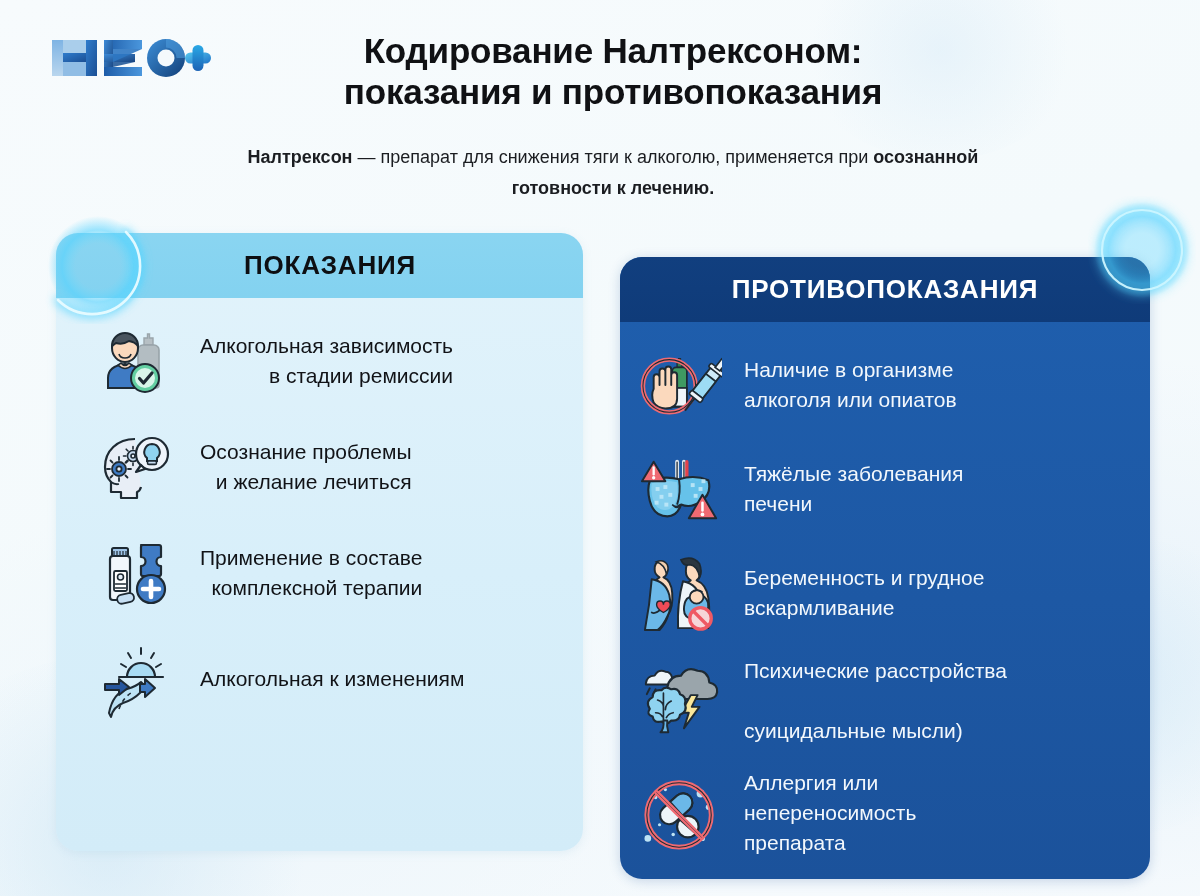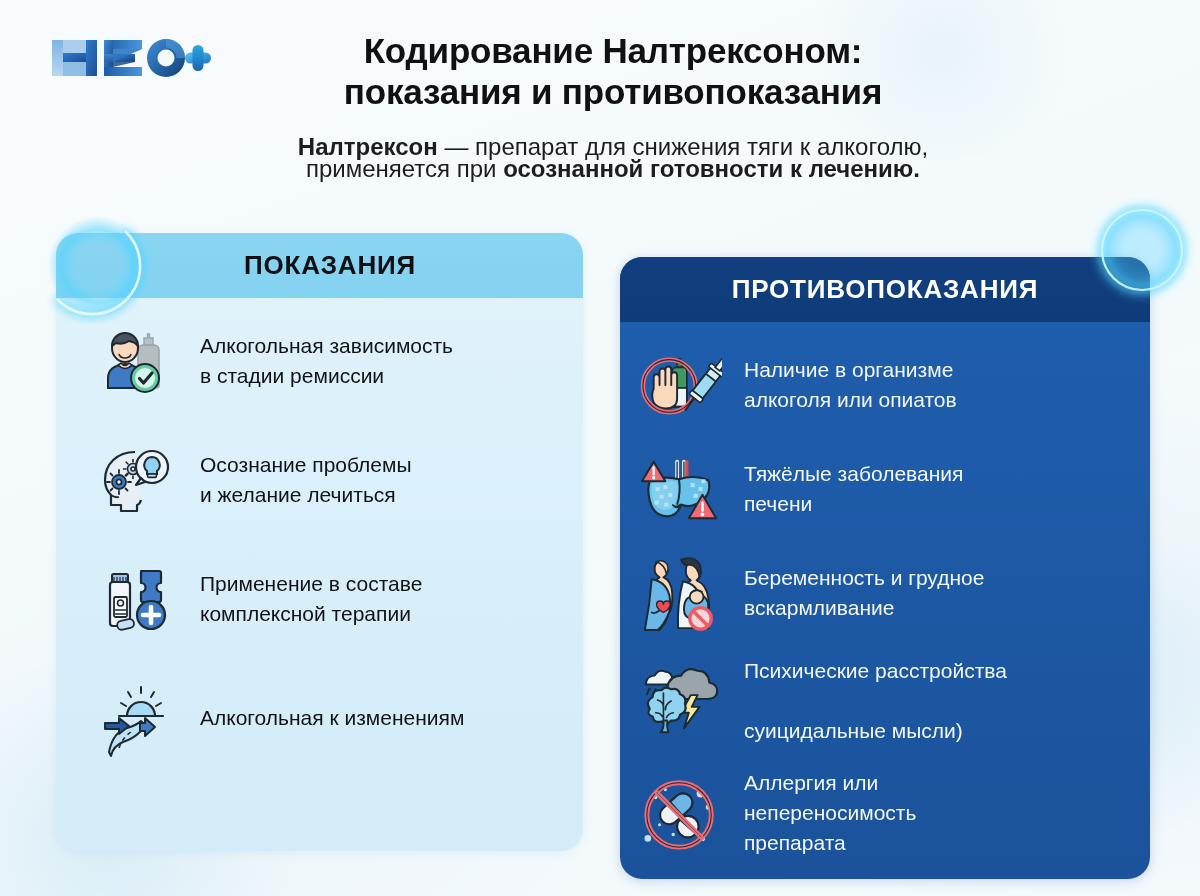--- a/index.html
+++ b/index.html
@@ -75,23 +75,23 @@
     text-align: center;
   }
   .title {
     font-size: 35px;
     line-height: 41px;
     font-weight: 700;
     color: #101114;
     letter-spacing: -0.2px;
   }
   .subtitle {
-    margin-top: 24px;
-    font-size: 24px;
-    line-height: 22px;
+    margin-top: 30px;
+    font-size: 18px;
+    line-height: 31px;
     color: #1b1d21;
     font-weight: 400;
   }
   .subtitle b { font-weight: 700; }
 
   
   .cards {
     position: absolute;
     left: 0; top: 0;
     width: 1200px;
@@ -140,21 +140,21 @@
     letter-spacing: 0.8px;
   }
   .card-head-left .card-head-title { color: #0d0f12; margin-left: 21px; }
   .card-head-right .card-head-title { color: #ffffff; }
 
   .card-body {
     padding: 22px 30px 20px 40px;
     display: flex;
     flex-direction: column;
   }
-  .card-left .card-body { gap: 37px; }
+  .card-left .card-body { gap: 24px; text-align: right; }
   .card-right .card-body { gap: 22px; padding-left: 20px; padding-right: 24px; }
 
   .item {
     display: flex;
     align-items: center;
     gap: 22px;
     min-height: 78px;
   }
   .item-icon {
     flex: 0 0 auto;

